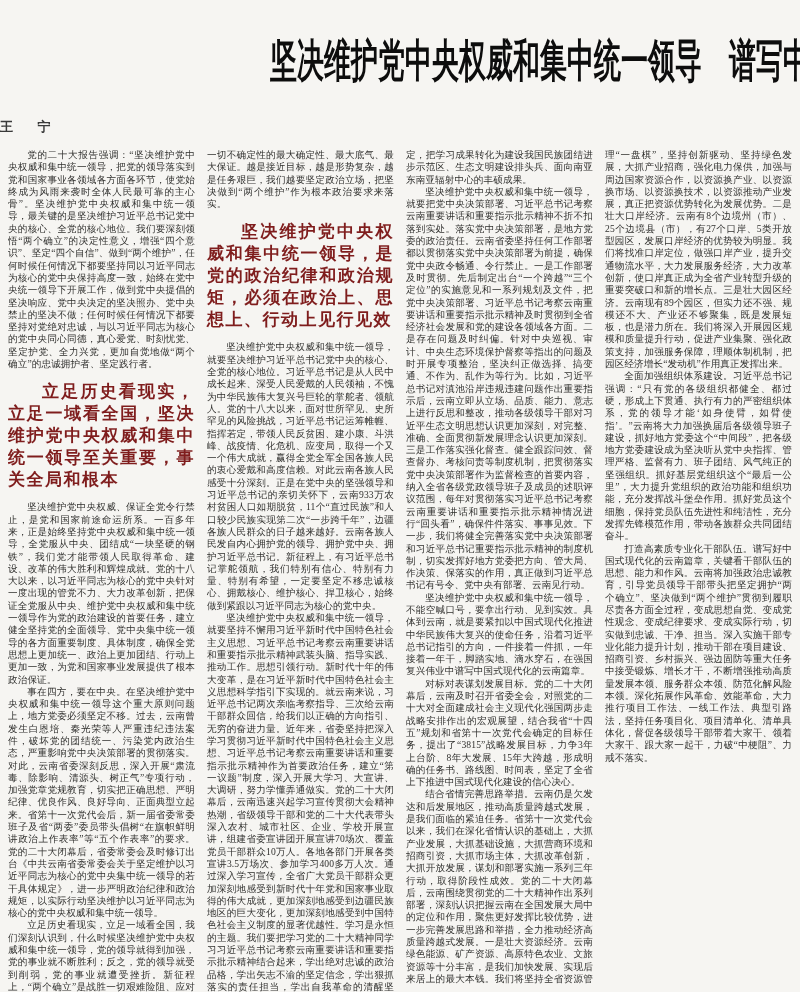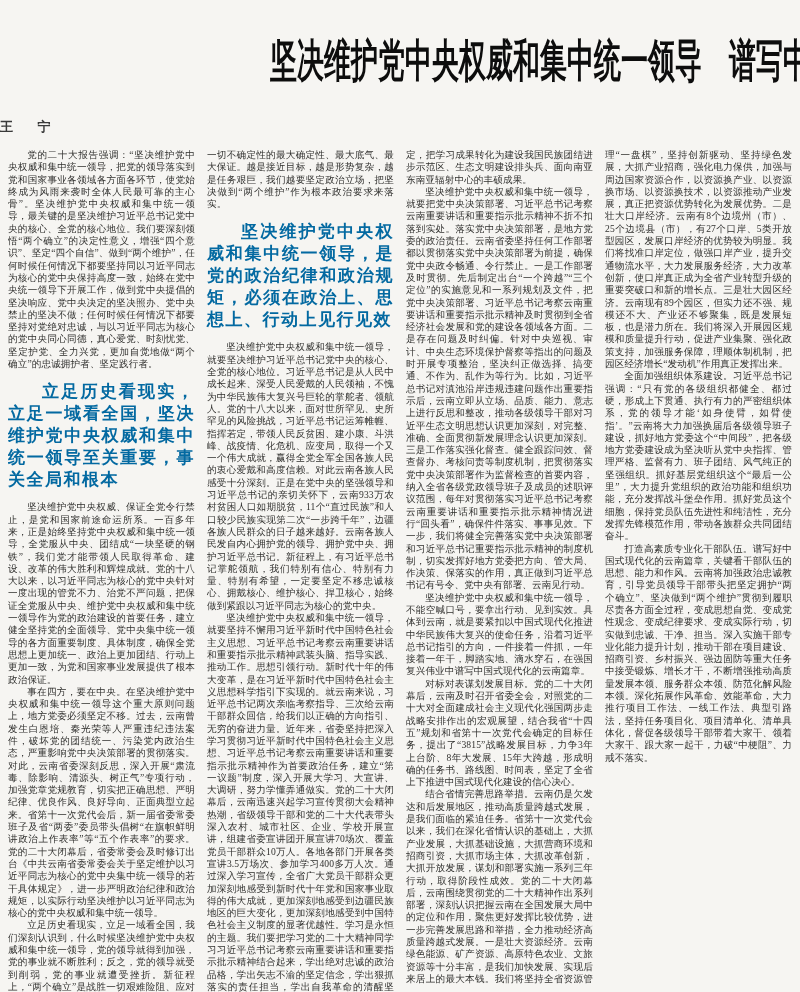--- a/index.html
+++ b/index.html
@@ -25,38 +25,38 @@
   }
   .columns{
     margin:13px 8px 0 8px;height:846px;overflow:hidden;
     column-count:4;column-gap:12px;column-fill:auto;
     text-align:justify;color:#30302e;
     font-size:9.6px;line-height:12.3px;letter-spacing:0.1px;
   }
   .para{margin:0;text-indent:2em;font-family:Liberation Serif, serif;}
   .subhead{
     font-family:Liberation Sans, sans-serif;
-    font-weight:bold;color:#0369a1;
+    font-weight:bold;color:#7f1d1d;
     font-size:17px;line-height:22px;letter-spacing:1.5px;
     text-indent:2em;text-align:justify;
     margin:11px 0 10px 0;
   }
 </style>
 </head>
 <body>
 
 <div class="page">
   <h1 class="headline">
     <span class="headline-inner">坚决维护党中央权威和集中统一领导　谱写中国式现代化的云南篇章</span>
   </h1>
   <div class="author">王 宁</div>
   <div class="columns">
       <p class="para">党的二十大报告强调：“坚决维护党中央权威和集中统一领导，把党的领导落实到党和国家事业各领域各方面各环节，使党始终成为风雨来袭时全体人民最可靠的主心骨”。坚决维护党中央权威和集中统一领导，最关键的是坚决维护习近平总书记党中央的核心、全党的核心地位。我们要深刻领悟“两个确立”的决定性意义，增强“四个意识”、坚定“四个自信”、做到“两个维护”，任何时候任何情况下都要坚持同以习近平同志为核心的党中央保持高度一致，始终在党中央统一领导下开展工作，做到党中央提倡的坚决响应、党中央决定的坚决照办、党中央禁止的坚决不做；任何时候任何情况下都要坚持对党绝对忠诚，与以习近平同志为核心的党中央同心同德，真心爱党、时刻忧党、坚定护党、全力兴党，更加自觉地做“两个确立”的忠诚拥护者、坚定践行者。</p>
       <h2 class="subhead">立足历史看现实，立足一域看全国，坚决维护党中央权威和集中统一领导至关重要，事关全局和根本</h2>
-      <p class="para">坚决维护党中央权威、保证全党令行禁止，是党和国家前途命运所系。一百多年来，正是始终坚持党中央权威和集中统一领导，全党服从中央、团结成“一块坚硬的钢铁”，我们党才能带领人民取得革命、建设、改革的伟大胜利和辉煌成就。党的十八大以来，以习近平同志为核心的党中央针对一度出现的管党不力、治党不严问题，把保证全党服从中央、维护党中央权威和集中统一领导作为党的政治建设的首要任务，建立健全坚持党的全面领导、党中央集中统一领导的各方面重要制度、具体制度，确保全党思想上更加统一、政治上更加团结、行动上更加一致，为党和国家事业发展提供了根本政治保证。</p>
+      <p class="para">坚决维护党中央权威、保证全党令行禁止，是党和国家前途命运所系。一百多年来，正是始终坚持党中央权威和集中统一领导，全党服从中央、团结成“一块坚硬的钢铁”，我们党才能带领人民取得革命、建设、改革的伟大胜利和辉煌成就。党的十八大以来，以习近平同志为核心的党中央针对一度出现的管党不力、大力改革创新，把保证全党服从中央、维护党中央权威和集中统一领导作为党的政治建设的首要任务，建立健全坚持党的全面领导、党中央集中统一领导的各方面重要制度、具体制度，确保全党思想上更加统一、政治上更加团结、行动上更加一致，为党和国家事业发展提供了根本政治保证。</p>
       <p class="para">事在四方，要在中央。在坚决维护党中央权威和集中统一领导这个重大原则问题上，地方党委必须坚定不移。过去，云南曾发生白恩培、秦光荣等人严重违纪违法案件，破坏党的团结统一、污染党内政治生态，严重影响党中央决策部署的贯彻落实。对此，云南省委深刻反思，深入开展“肃流毒、除影响、清源头、树正气”专项行动，加强党章党规教育，切实把正确思想、严明纪律、优良作风、良好导向、正面典型立起来。省第十一次党代会后，新一届省委常委班子及省“两委”委员带头倡树“在旗帜鲜明讲政治上作表率”等“五个作表率”的要求。党的二十大闭幕后，省委常委会及时修订出台《中共云南省委常委会关于坚定维护以习近平同志为核心的党中央集中统一领导的若干具体规定》，进一步严明政治纪律和政治规矩，以实际行动坚决维护以习近平同志为核心的党中央权威和集中统一领导。</p>
       <p class="para">立足历史看现实，立足一域看全国，我们深刻认识到，什么时候坚决维护党中央权威和集中统一领导，党的领导就得到加强，党的事业就不断胜利；反之，党的领导就受到削弱，党的事业就遭受挫折。新征程上，“两个确立”是战胜一切艰难险阻、应对一切不确定性的最大确定性、最大底气、最大保证。越是接近目标，越是形势复杂，越是任务艰巨，我们越要坚定政治立场，把坚决做到“两个维护”作为根本政治要求来落实。</p>
       <h2 class="subhead">坚决维护党中央权威和集中统一领导，是党的政治纪律和政治规矩，必须在政治上、思想上、行动上见行见效</h2>
       <p class="para">坚决维护党中央权威和集中统一领导，就要坚决维护习近平总书记党中央的核心、全党的核心地位。习近平总书记是从人民中成长起来、深受人民爱戴的人民领袖，不愧为中华民族伟大复兴号巨轮的掌舵者、领航人。党的十八大以来，面对世所罕见、史所罕见的风险挑战，习近平总书记运筹帷幄、指挥若定，带领人民反贫困、建小康、斗洪峰、战疫情、化危机、应变局，取得一个又一个伟大成就，赢得全党全军全国各族人民的衷心爱戴和高度信赖。对此云南各族人民感受十分深刻。正是在党中央的坚强领导和习近平总书记的亲切关怀下，云南933万农村贫困人口如期脱贫，11个“直过民族”和人口较少民族实现第二次“一步跨千年”，边疆各族人民群众的日子越来越好。云南各族人民发自内心拥护党的领导、拥护党中央、拥护习近平总书记。新征程上，有习近平总书记掌舵领航，我们特别有信心、特别有力量、特别有希望，一定要坚定不移忠诚核心、拥戴核心、维护核心、捍卫核心，始终做到紧跟以习近平同志为核心的党中央。</p>
       <p class="para">坚决维护党中央权威和集中统一领导，就要坚持不懈用习近平新时代中国特色社会主义思想、习近平总书记考察云南重要讲话和重要指示批示精神武装头脑、指导实践、推动工作。思想引领行动。新时代十年的伟大变革，是在习近平新时代中国特色社会主义思想科学指引下实现的。就云南来说，习近平总书记两次亲临考察指导、三次给云南干部群众回信，给我们以正确的方向指引、无穷的奋进力量。近年来，省委坚持把深入学习贯彻习近平新时代中国特色社会主义思想、习近平总书记考察云南重要讲话和重要指示批示精神作为首要政治任务，建立“第一议题”制度，深入开展大学习、大宣讲、大调研，努力学懂弄通做实。党的二十大闭幕后，云南迅速兴起学习宣传贯彻大会精神热潮，省级领导干部和党的二十大代表带头深入农村、城市社区、企业、学校开展宣讲，组建省委宣讲团开展宣讲70场次、覆盖党员干部群众10万人。各地各部门开展各类宣讲3.5万场次、参加学习400多万人次。通过深入学习宣传，全省广大党员干部群众更加深刻地感受到新时代十年党和国家事业取得的伟大成就，更加深刻地感受到边疆民族地区的巨大变化，更加深刻地感受到中国特色社会主义制度的显著优越性。学习是永恒的主题。我们要把学习党的二十大精神同学习习近平总书记考察云南重要讲话和重要指示批示精神结合起来，学出绝对忠诚的政治品格，学出矢志不渝的坚定信念，学出狠抓落实的责任担当，学出自我革命的清醒坚定，把学习成果转化为建设我国民族团结进步示范区、生态文明建设排头兵、面向南亚东南亚辐射中心的丰硕成果。</p>
       <p class="para">坚决维护党中央权威和集中统一领导，就要把党中央决策部署、习近平总书记考察云南重要讲话和重要指示批示精神不折不扣落到实处。落实党中央决策部署，是地方党委的政治责任。云南省委坚持任何工作部署都以贯彻落实党中央决策部署为前提，确保党中央政令畅通、令行禁止。一是工作部署及时贯彻。先后制定出台“一个跨越”“三个定位”的实施意见和一系列规划及文件，把党中央决策部署、习近平总书记考察云南重要讲话和重要指示批示精神及时贯彻到全省经济社会发展和党的建设各领域各方面。二是存在问题及时纠偏。针对中央巡视、审计、中央生态环境保护督察等指出的问题及时开展专项整治，坚决纠正做选择、搞变通、不作为、乱作为等行为。比如，习近平总书记对滇池沿岸违规违建问题作出重要指示后，云南立即从立场、品质、能力、意志上进行反思和整改，推动各级领导干部对习近平生态文明思想认识更加深刻，对完整、准确、全面贯彻新发展理念认识更加深刻。三是工作落实强化督查。健全跟踪问效、督查督办、考核问责等制度机制，把贯彻落实党中央决策部署作为监督检查的首要内容，纳入全省各级党政领导班子及成员的述职评议范围，每年对贯彻落实习近平总书记考察云南重要讲话和重要指示批示精神情况进行“回头看”，确保件件落实、事事见效。下一步，我们将健全完善落实党中央决策部署和习近平总书记重要指示批示精神的制度机制，切实发挥好地方党委把方向、管大局、作决策、保落实的作用，真正做到习近平总书记有号令、党中央有部署、云南见行动。</p>
       <p class="para">坚决维护党中央权威和集中统一领导，不能空喊口号，要拿出行动、见到实效。具体到云南，就是要紧扣以中国式现代化推进中华民族伟大复兴的使命任务，沿着习近平总书记指引的方向，一件接着一件抓，一年接着一年干，脚踏实地、滴水穿石，在强国复兴伟业中谱写中国式现代化的云南篇章。</p>
       <p class="para">对标对表谋划发展目标。党的二十大闭幕后，云南及时召开省委全会，对照党的二十大对全面建成社会主义现代化强国两步走战略安排作出的宏观展望，结合我省“十四五”规划和省第十一次党代会确定的目标任务，提出了“3815”战略发展目标，力争3年上台阶、8年大发展、15年大跨越，形成明确的任务书、路线图、时间表，坚定了全省上下推进中国式现代化建设的信心决心。</p>
       <p class="para">结合省情完善思路举措。云南仍是欠发达和后发展地区，推动高质量跨越式发展，是我们面临的紧迫任务。省第十一次党代会以来，我们在深化省情认识的基础上，大抓产业发展，大抓基础设施，大抓营商环境和招商引资，大抓市场主体，大抓改革创新，大抓开放发展，谋划和部署实施一系列三年行动，取得阶段性成效。党的二十大闭幕后，云南围绕贯彻党的二十大精神作出系列部署，深刻认识把握云南在全国发展大局中的定位和作用，聚焦更好发挥比较优势，进一步完善发展思路和举措，全力推动经济高质量跨越式发展。一是壮大资源经济。云南绿色能源、矿产资源、高原特色农业、文旅资源等十分丰富，是我们加快发展、实现后来居上的最大本钱。我们将坚持全省资源管理“一盘棋”，坚持创新驱动、坚持绿色发展，大抓产业招商，强化电力保供，加强与周边国家资源合作，以资源换产业、以资源换市场、以资源换技术，以资源推动产业发展，真正把资源优势转化为发展优势。二是壮大口岸经济。云南有8个边境州（市）、25个边境县（市），有27个口岸、5类开放型园区，发展口岸经济的优势较为明显。我们将找准口岸定位，做强口岸产业，提升交通物流水平，大力发展服务经济，大力改革创新，使口岸真正成为全省产业转型升级的重要突破口和新的增长点。三是壮大园区经济。云南现有89个园区，但实力还不强、规模还不大、产业还不够聚集，既是发展短板，也是潜力所在。我们将深入开展园区规模和质量提升行动，促进产业集聚、强化政策支持，加强服务保障，理顺体制机制，把园区经济增长“发动机”作用真正发挥出来。</p>
       <p class="para">全面加强组织体系建设。习近平总书记强调：“只有党的各级组织都健全、都过硬，形成上下贯通、执行有力的严密组织体系，党的领导才能‘如身使臂，如臂使指’。”云南将大力加强换届后各级领导班子建设，抓好地方党委这个“中间段”，把各级地方党委建设成为坚决听从党中央指挥、管理严格、监督有力、班子团结、风气纯正的坚强组织。抓好基层党组织这个“最后一公里”，大力提升党组织的政治功能和组织功能，充分发挥战斗堡垒作用。抓好党员这个细胞，保持党员队伍先进性和纯洁性，充分发挥先锋模范作用，带动各族群众共同团结奋斗。</p>

